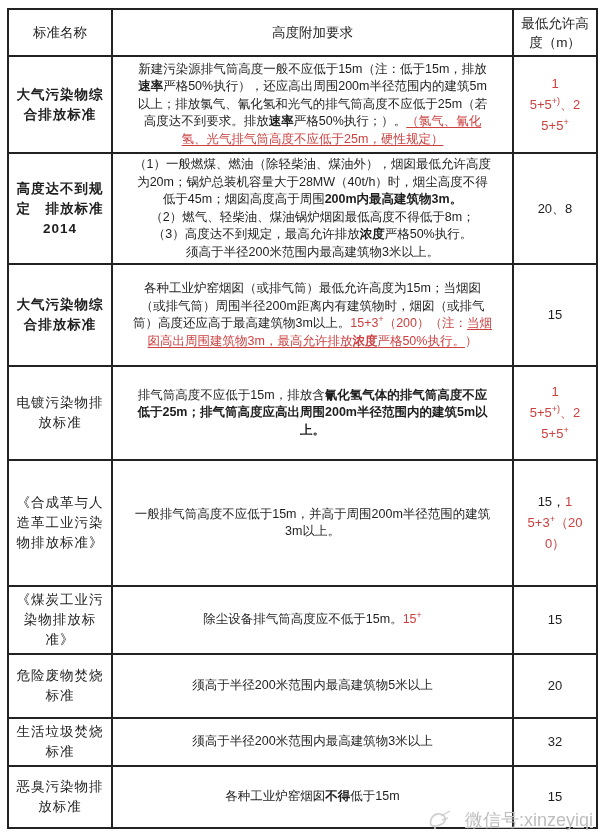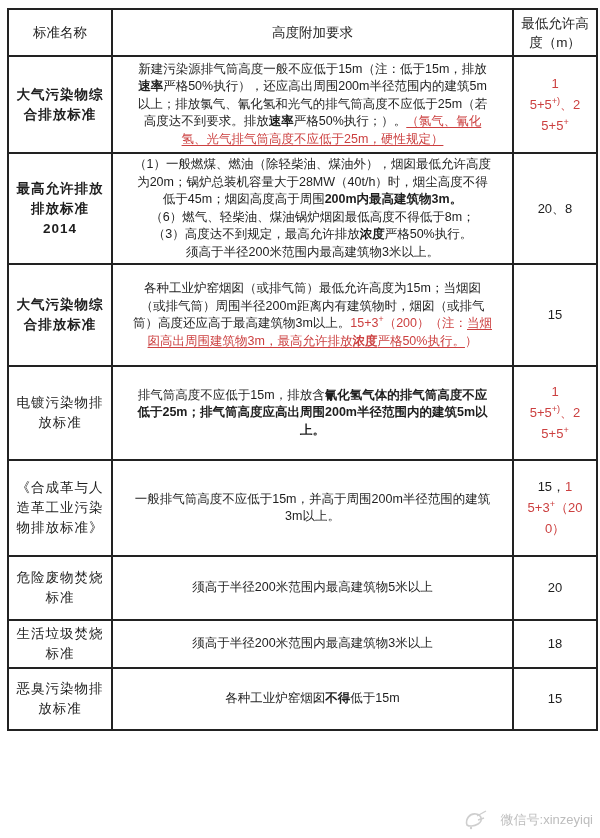--- a/index.html
+++ b/index.html
@@ -55,24 +55,25 @@
   .min-cell .min-line{margin:1px 0;}
   .b{font-weight:700;}
   .r{color:var(--red,#cc4040);}
   .u{text-decoration:underline;text-underline-offset:2px;}
   .s{font-size:0.7em;vertical-align:super;line-height:0;}
   .watermark{
     position:absolute;
     right:7px;bottom:6px;
     display:flex;align-items:center;gap:7px;
     color:var(--wm,#bdbdbd);
-    font-size:13px;
+    font-size:18px;
     z-index:3;
     pointer-events:none;
     white-space:nowrap;
+    text-decoration:underline;
   }
   .watermark svg{display:block;opacity:.85;}
 </style>
 </head>
 <body style="--red: #cc4040; --ink: #1e1e1e; --line: #222222; --wm: #bdbdbd;">
 
 <table>
   <colgroup>
     <col style="width:104px">
     <col style="width:401px">
@@ -91,24 +92,24 @@
         <td class="content-cell">
           <p><span>新建污染源排气筒高度一般不应低于15m（注：低于15m，排放</span><span class="b">速率</span><span>严格50%执行），还应高出周围200m半径范围内的建筑5m以上；排放氯气、氰化氢和光气的排气筒高度不应低于25m（若高度达不到要求。排放</span><span class="b">速率</span><span>严格50%执行；）。</span><span class="r u">（氯气、氰化氢、光气排气筒高度不应低于25m，硬性规定）</span></p>
         </td>
         <td class="min-cell">
           <div class="min-line"><span class="r">1</span></div>
           <div class="min-line"><span class="r">5+5</span><span class="r s">+)</span><span class="r">、2</span></div>
           <div class="min-line"><span class="r">5+5</span><span class="r s">+</span></div>
         </td>
       </tr>
       <tr style="height: 104px;">
-        <td class="name-cell bold">最高允许排放　排放标准2014</td>
+        <td class="name-cell bold">高度达不到规定　排放标准2014</td>
         <td class="content-cell">
           <p><span>（1）一般燃煤、燃油（除轻柴油、煤油外），烟囱最低允许高度为20m；锅炉总装机容量大于28MW（40t/h）时，烟尘高度不得低于45m；烟囱高度高于周围</span><span class="b">200m内最高建筑物3m。</span></p>
-          <p><span>（6）燃气、轻柴油、煤油锅炉烟囱最低高度不得低于8m；</span></p>
+          <p><span>（2）燃气、轻柴油、煤油锅炉烟囱最低高度不得低于8m；</span></p>
           <p><span>（3）高度达不到规定，最高允许排放</span><span class="b">浓度</span><span>严格50%执行。</span></p>
           <p><span>须高于半径200米范围内最高建筑物3米以上。</span></p>
         </td>
         <td class="min-cell">
           <div class="min-line"><span>20、8</span></div>
         </td>
       </tr>
       <tr style="height: 102px;">
         <td class="name-cell bold">大气污染物综合排放标准</td>
         <td class="content-cell">
@@ -122,47 +123,56 @@
         <td class="name-cell">电镀污染物排放标准</td>
         <td class="content-cell">
           <p><span>排气筒高度不应低于15m，排放含</span><span class="b">氰化氢气体的排气筒高度不应低于25m；排气筒高度应高出周围200m半径范围内的建筑5m以上。</span></p>
         </td>
         <td class="min-cell">
           <div class="min-line"><span class="r">1</span></div>
           <div class="min-line"><span class="r">5+5</span><span class="r s">+)</span><span class="r">、2</span></div>
           <div class="min-line"><span class="r">5+5</span><span class="r s">+</span></div>
         </td>
       </tr>
-      <tr style="height: 96px; border-radius: 13px;">
+      <tr style="height: 126px; border-radius: 13px;">
         <td class="name-cell">《合成革与人造革工业污染物排放标准》</td>
         <td class="content-cell">
           <p><span>一般排气筒高度不应低于15m，并高于周围200m半径范围的建筑3m以上。</span></p>
         </td>
         <td class="min-cell">
           <div class="min-line"><span>15，</span><span class="r">1</span></div>
           <div class="min-line"><span class="r">5+3</span><span class="r s">+</span><span class="r">（20</span></div>
           <div class="min-line"><span class="r">0）</span></div>
+        </td>
+      </tr>
+      <tr style="height: 62px;">
+        <td class="name-cell">《煤炭工业污染物排放标准》</td>
+        <td class="content-cell">
+          <p><span>除尘设备排气筒高度应不低于15m。</span><span class="r">15</span><span class="r s">+</span></p>
+        </td>
+        <td class="min-cell">
+          <div class="min-line"><span>15</span></div>
         </td>
       </tr>
       <tr style="height: 64px; margin-top: 36px;">
         <td class="name-cell">危险废物焚烧标准</td>
         <td class="content-cell">
           <p><span>须高于半径200米范围内最高建筑物5米以上</span></p>
         </td>
         <td class="min-cell">
           <div class="min-line"><span>20</span></div>
         </td>
       </tr>
       <tr style="height: 37px;">
         <td class="name-cell">生活垃圾焚烧标准</td>
         <td class="content-cell">
           <p><span>须高于半径200米范围内最高建筑物3米以上</span></p>
         </td>
         <td class="min-cell">
-          <div class="min-line"><span>18</span></div>
+          <div class="min-line"><span>32</span></div>
         </td>
       </tr>
       <tr style="height: 62px;">
         <td class="name-cell">恶臭污染物排放标准</td>
         <td class="content-cell">
           <p><span>各种工业炉窑烟囱</span><span class="b">不得</span><span>低于15m</span></p>
         </td>
         <td class="min-cell">
           <div class="min-line"><span>15</span></div>
         </td>

